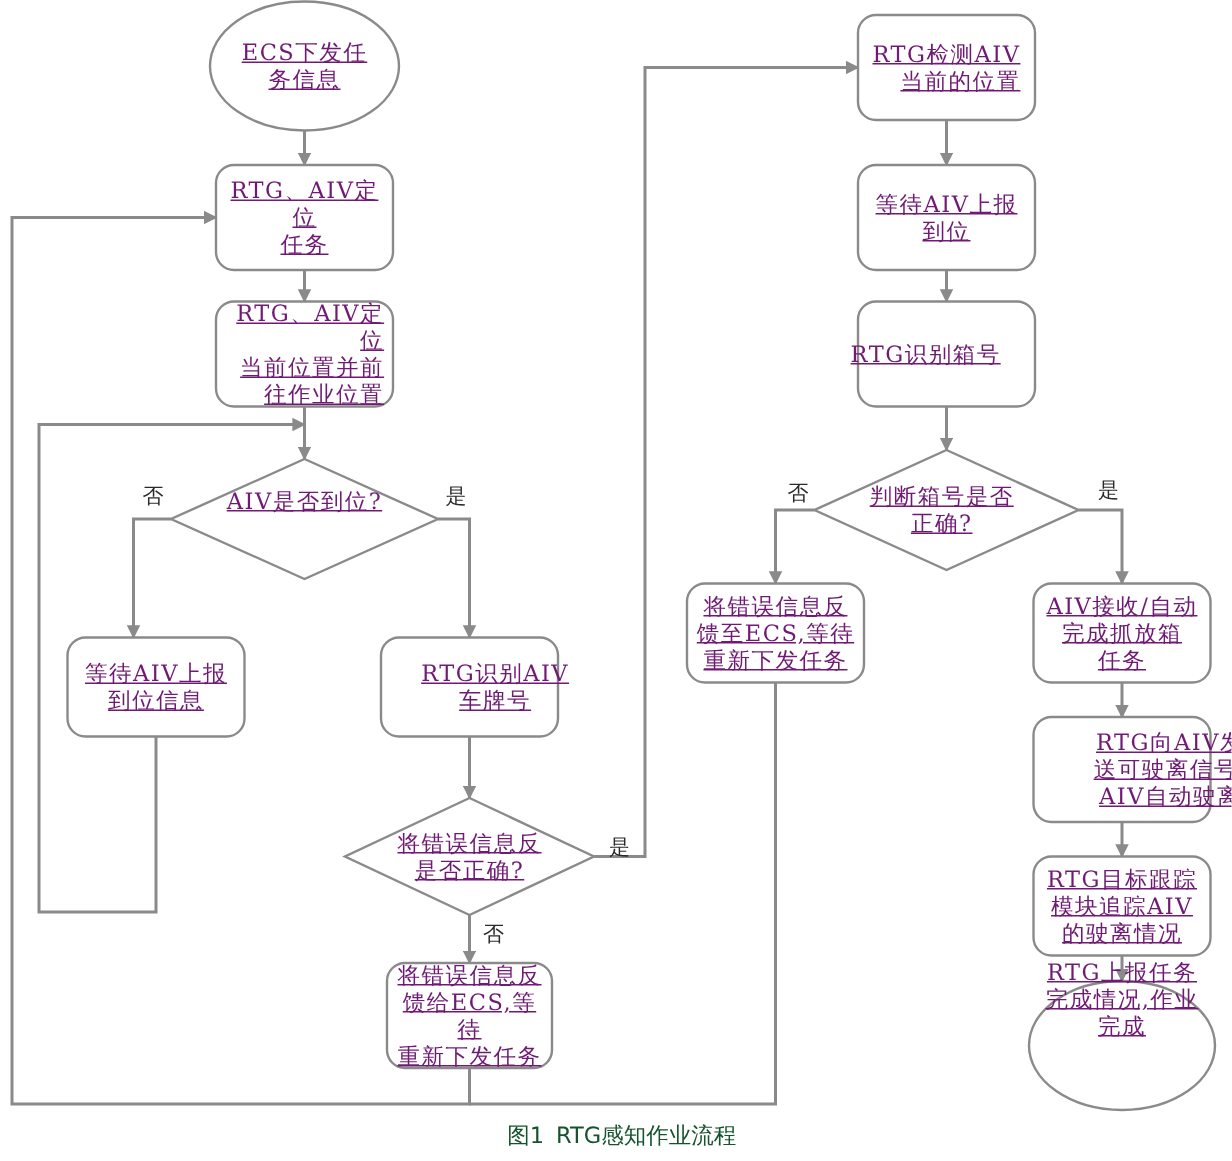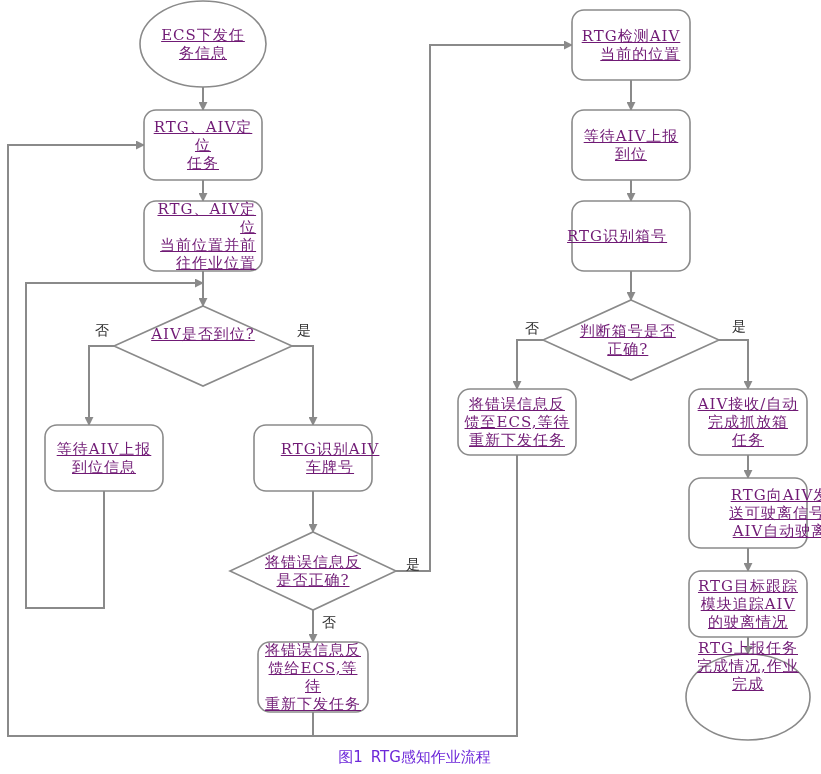--- a/index.html
+++ b/index.html
@@ -4,21 +4,21 @@
 <style>
   html, body { margin: 0; padding: 0; background: #ffffff; }
   body { width: 821px; height: 774px; position: relative; overflow: hidden;
          font-family: "DejaVu Serif", "Liberation Serif", serif; }
   #canvas { position: absolute; left: 0; top: 0; }
   .node-text { position: absolute; display: flex; align-items: center; justify-content: center;
                text-align: center; font-size: 15px; line-height: 18px; color: #701a75;
                white-space: pre-line; letter-spacing: 1px; text-decoration: underline; }
   .edge-label { position: absolute; font-size: 14px; color: #2a2a2a; }
   .caption { position: absolute; left: 0; width: 821px; top: 748px; text-align: center;
-             font-family: "DejaVu Sans", "Liberation Sans", sans-serif; font-size: 15px; color: #6d28d9; }
+             font-family: "DejaVu Sans", "Liberation Sans", sans-serif; font-size: 15px; color: #14532d; }
   .caption span { margin-left: 8px; }
 </style>
 </head>
 <body>
 
 <svg id="canvas" width="821" height="774" viewBox="0 0 821 774">
   <defs>
     <marker id="arrow" viewBox="0 0 10 10" refX="9" refY="5" markerWidth="9" markerHeight="9" orient="auto-start-reverse" markerUnits="userSpaceOnUse">
       <path d="M0,0 L10,5 L0,10 z" fill="#8a8a8a"></path>
     </marker>

